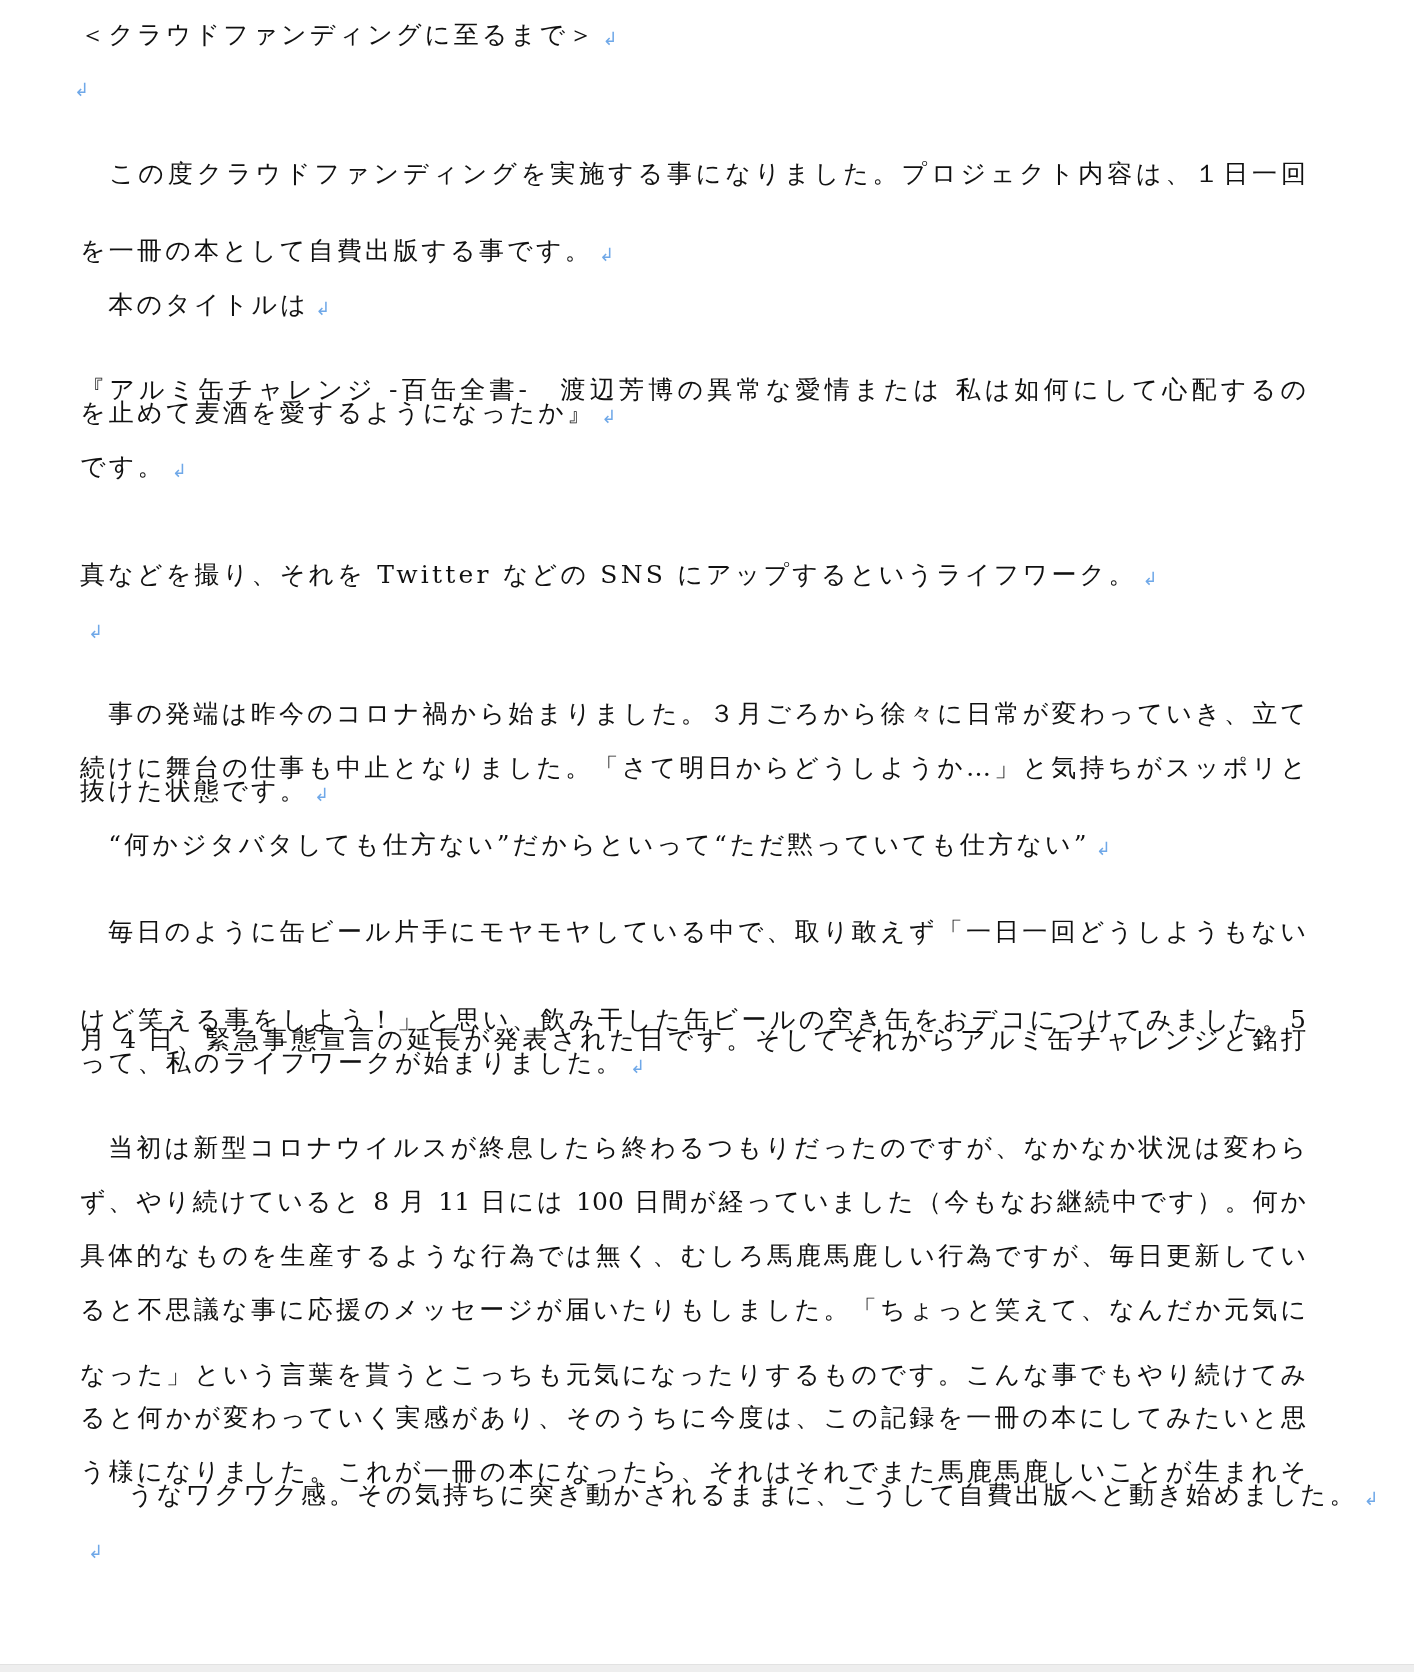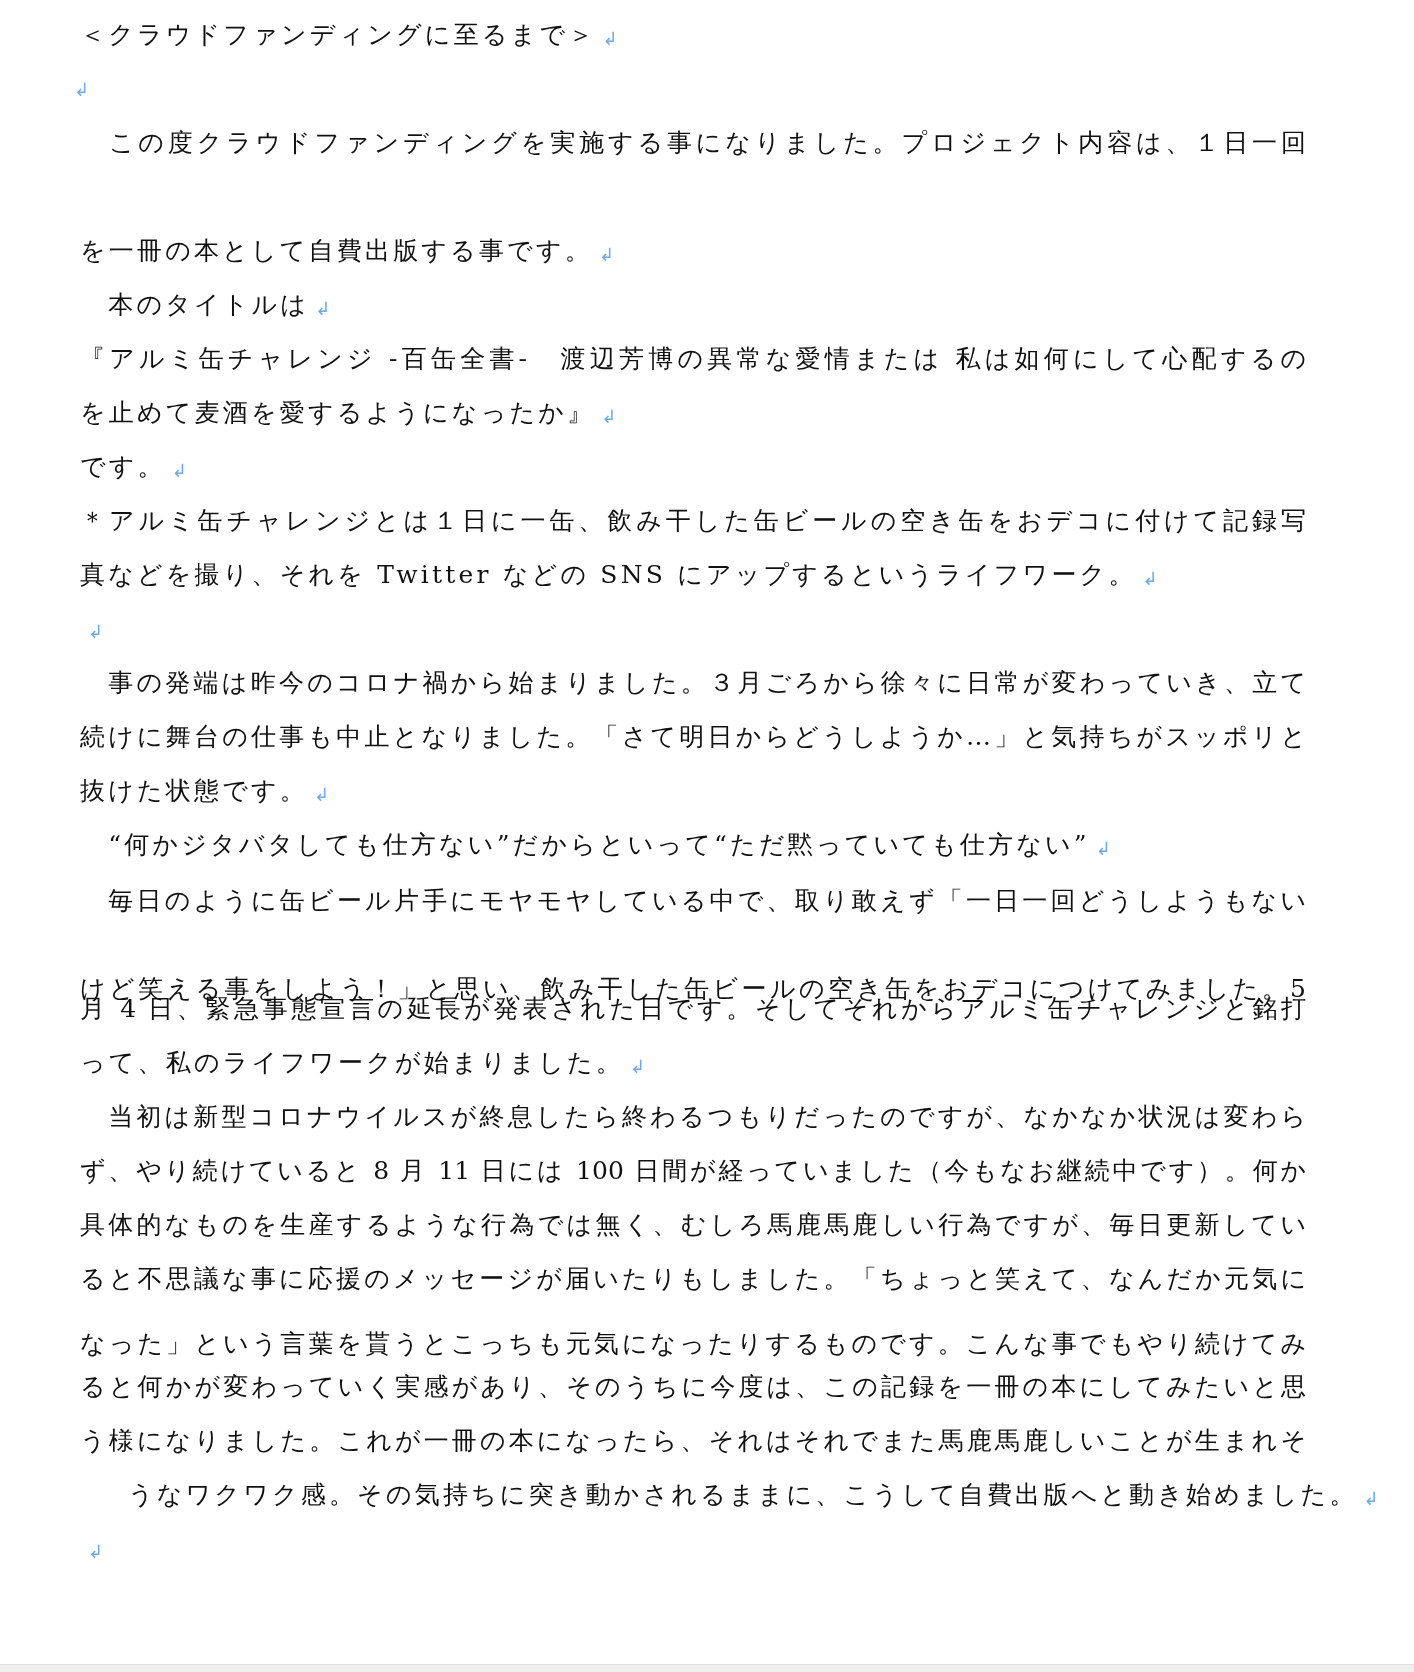--- a/index.html
+++ b/index.html
@@ -39,20 +39,21 @@
       font-size: 25px;
       line-height: 34px;
       height: 34px;
       letter-spacing: 3.2px;
     }
     .line.justify {
       width: 1226px;
       text-align: justify;
       text-align-last: justify;
       letter-spacing: 0;
+      margin-top: 31px;
     }
     .pilcrow {
       display: inline-block;
       color: #6fa8e8;
       font-family: "DejaVu Sans", sans-serif;
       font-size: 18px;
       letter-spacing: 0;
       margin-left: 6px;
       vertical-align: -2px;
     }
@@ -89,23 +90,20 @@
   <div class="line justify" style="top:342px;">
     <span>『アルミ缶チャレンジ -百缶全書-　渡辺芳博の異常な愛情または 私は如何にして心配するの</span>
   </div>
   <div class="line" style="top:396px;">
     <span>を止めて麦酒を愛するようになったか』</span><span class="pilcrow">↲</span>
   </div>
   <div class="line" style="top:450px;">
     <span>です。</span><span class="pilcrow">↲</span>
   </div>
 
-  <div class="line justify" style="top:504px;">
-    <span>＊アルミ缶チャレンジとは１日に一缶、飲み干した缶ビールの空き缶をおデコに付けて記録写</span>
-  </div>
   <div class="line" style="top:558px;">
     <span>真などを撮り、それを Twitter などの SNS にアップするというライフワーク。</span><span class="pilcrow">↲</span>
   </div>
 
   <span class="empty-mark" style="left:88px; top:622px;">↲</span>
 
   <div class="line justify" style="top:666px;">
     <span>　事の発端は昨今のコロナ禍から始まりました。３月ごろから徐々に日常が変わっていき、立て</span>
   </div>
   <div class="line justify" style="top:720px;">

